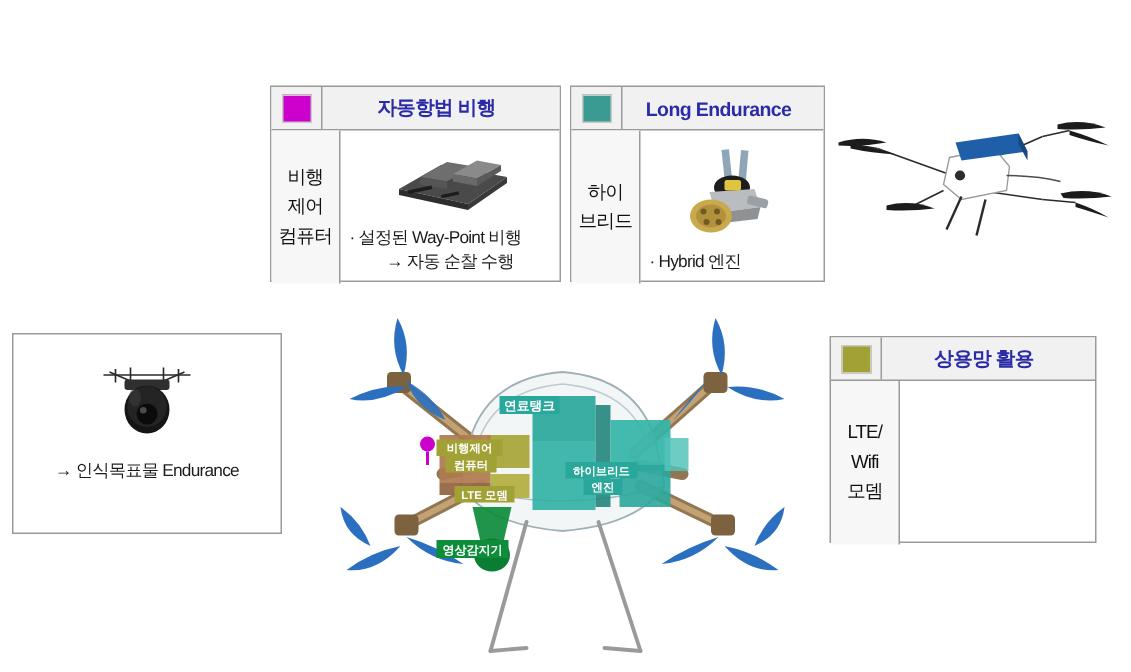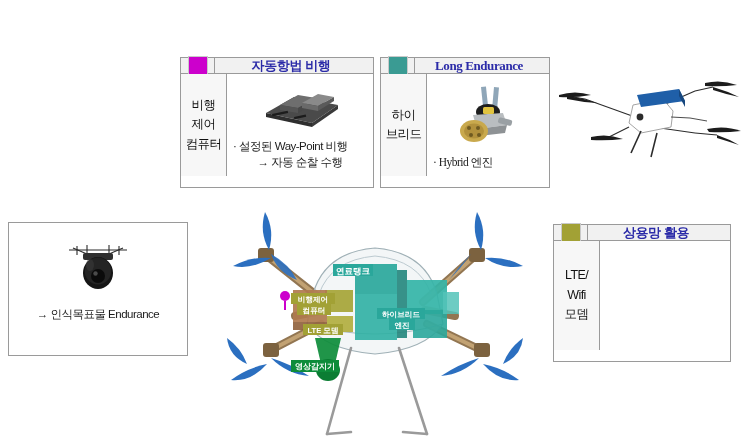--- a/index.html
+++ b/index.html
@@ -14,21 +14,21 @@
 
   
   .card{
     position:absolute;
     background:#ffffff;
     border:1px solid #9a9a9a;
     box-sizing:border-box;
   }
   .card-head{
     display:flex;align-items:center;
-    height:16px;
+    height:29px;
     background:#f1f1f1;
     border-bottom:1px solid #9a9a9a;
     box-sizing:border-box;
   }
   .swatch{
     width:20px;height:19px;
     margin:0 6px 0 7px;
     border:1px solid #c9c9c9;
     box-sizing:border-box;
     flex:0 0 auto;
@@ -112,21 +112,21 @@
               <rect x="40" y="34" width="12" height="2.2" fill="#1c1c1c" transform="rotate(-12 40 34)"></rect>
             </g>
           </svg>
         </div>
         <div class="card-line l1">· 설정된 Way-Point 비행</div>
         <div class="card-line l2">→ 자동 순찰 수행</div>
       </div>
     </div>
   </div>
 
-  <div class="card" style="left:380px;top:57px;width:170px;height:131px;font-family:Liberation Serif, serif;">
+  <div class="card" style="left:380px;top:57px;width:170px;height:131px;">
     <div class="card-head">
       <div class="swatch" style="background:#3a9b93"></div>
       <div class="head-sep"></div>
       <div class="card-title">Long Endurance</div>
     </div>
     <div class="card-body">
       <div class="card-left">
         <span>하이</span>
         <span>브리드</span>
       </div>

